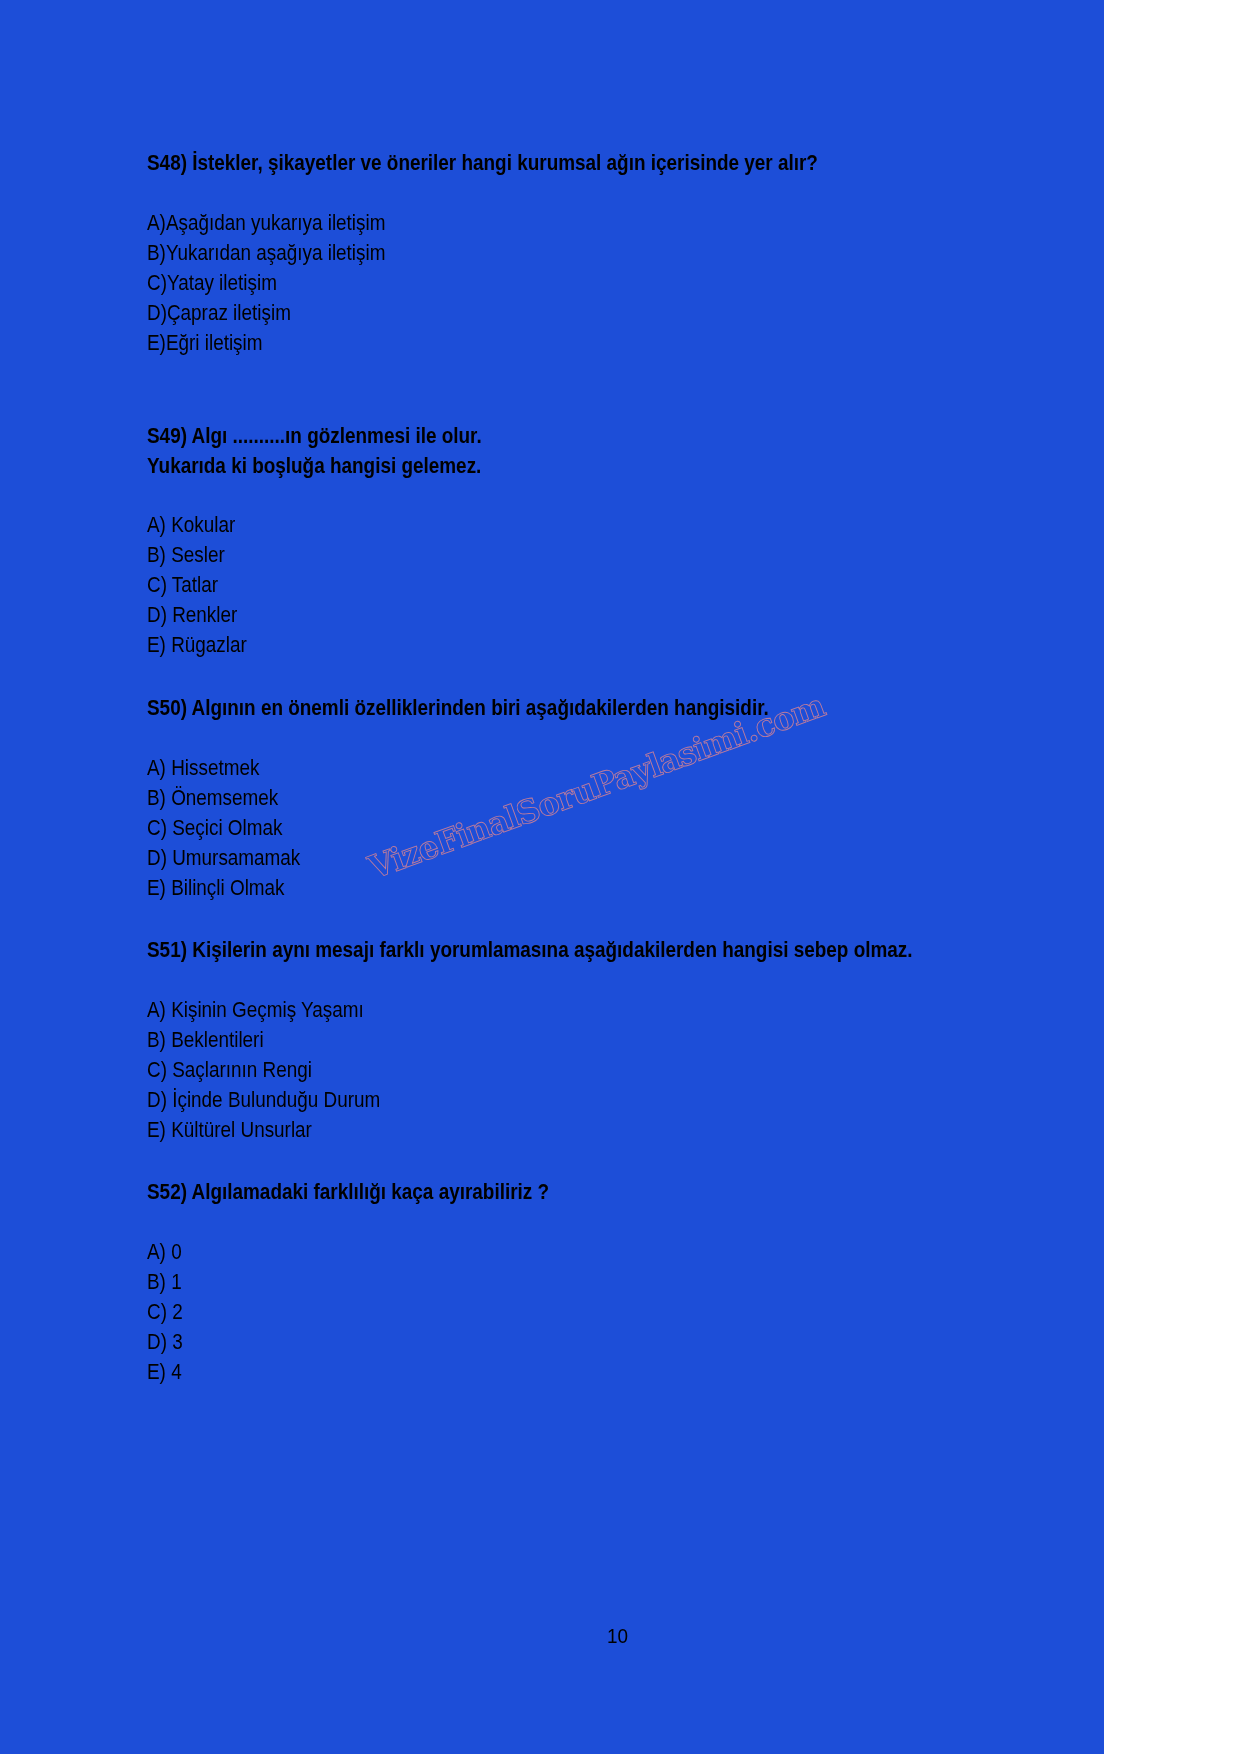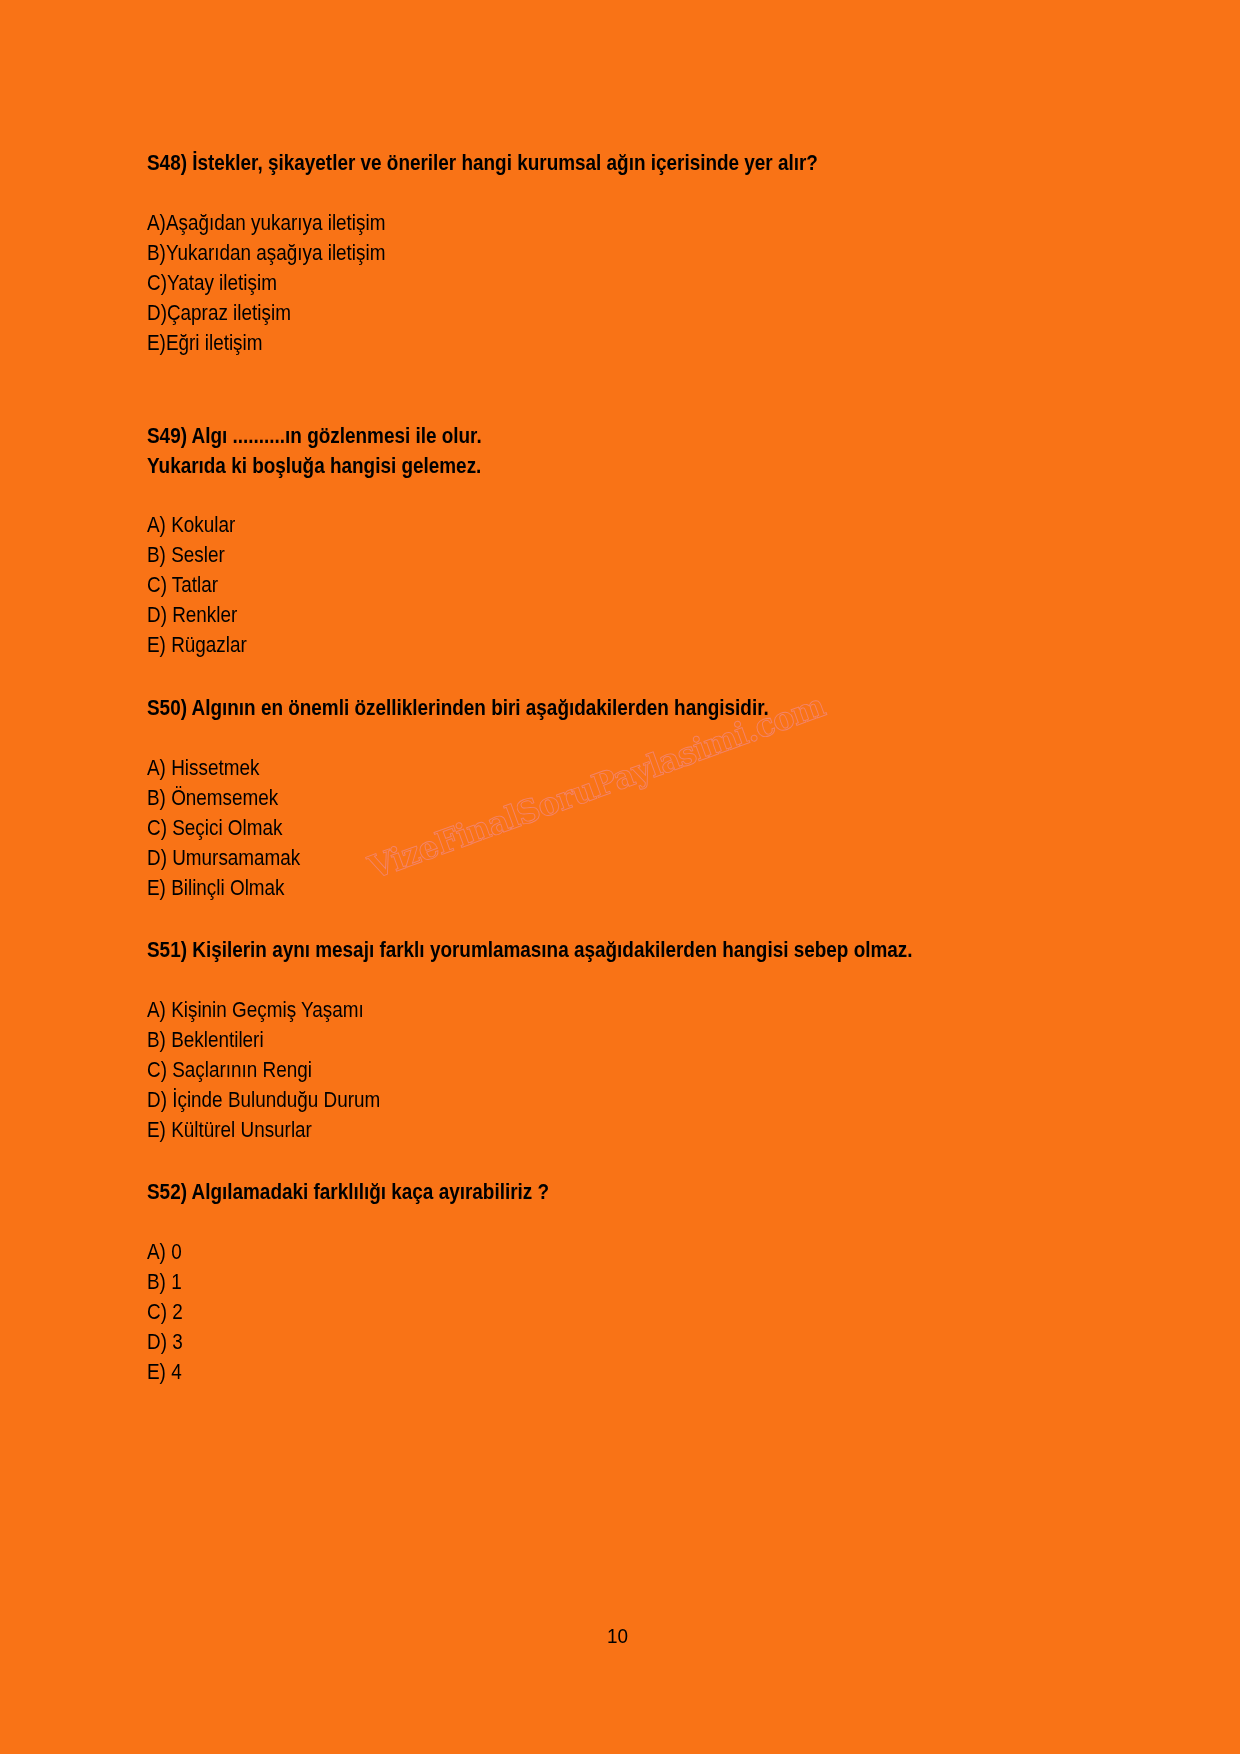--- a/index.html
+++ b/index.html
@@ -11,23 +11,23 @@
       width: 1240px;
       height: 1754px;
       position: relative;
       overflow: hidden;
       color: #000000;
       font-family: "Liberation Sans", sans-serif;
     }
     .page {
       position: absolute;
       left: 0; top: 0;
-      width: 1240px;
+      width: 1104px;
       height: 1754px;
-      background: #f97316;
+      background: #1d4ed8;
     }
     .q-title, .q-option, .q-sub {
       position: absolute;
       left: 147px;
       white-space: nowrap;
       transform-origin: 0 50%;
       line-height: 26px;
       height: 26px;
     }
     .q-title, .q-sub {

